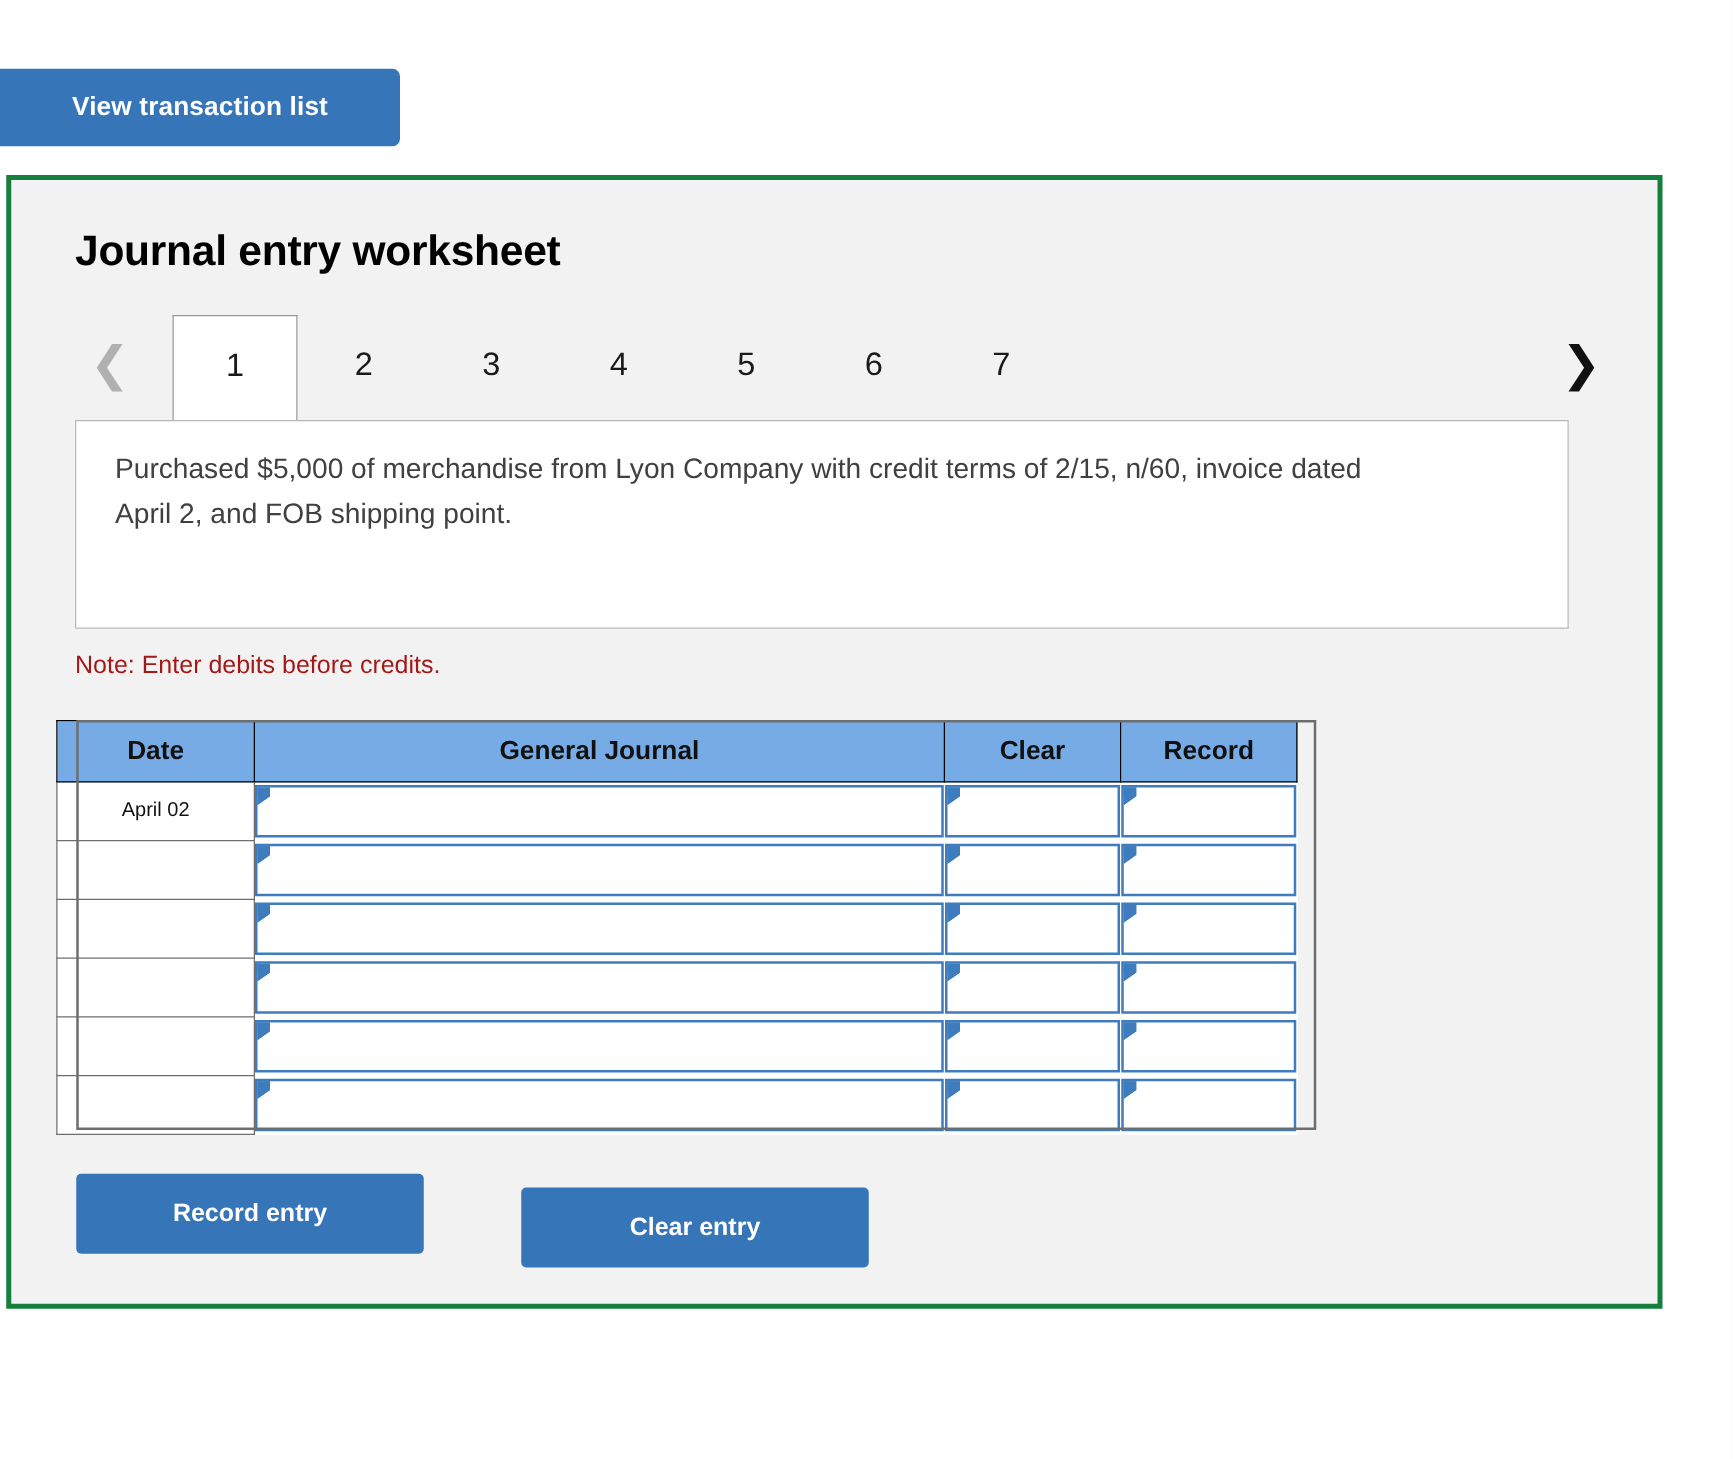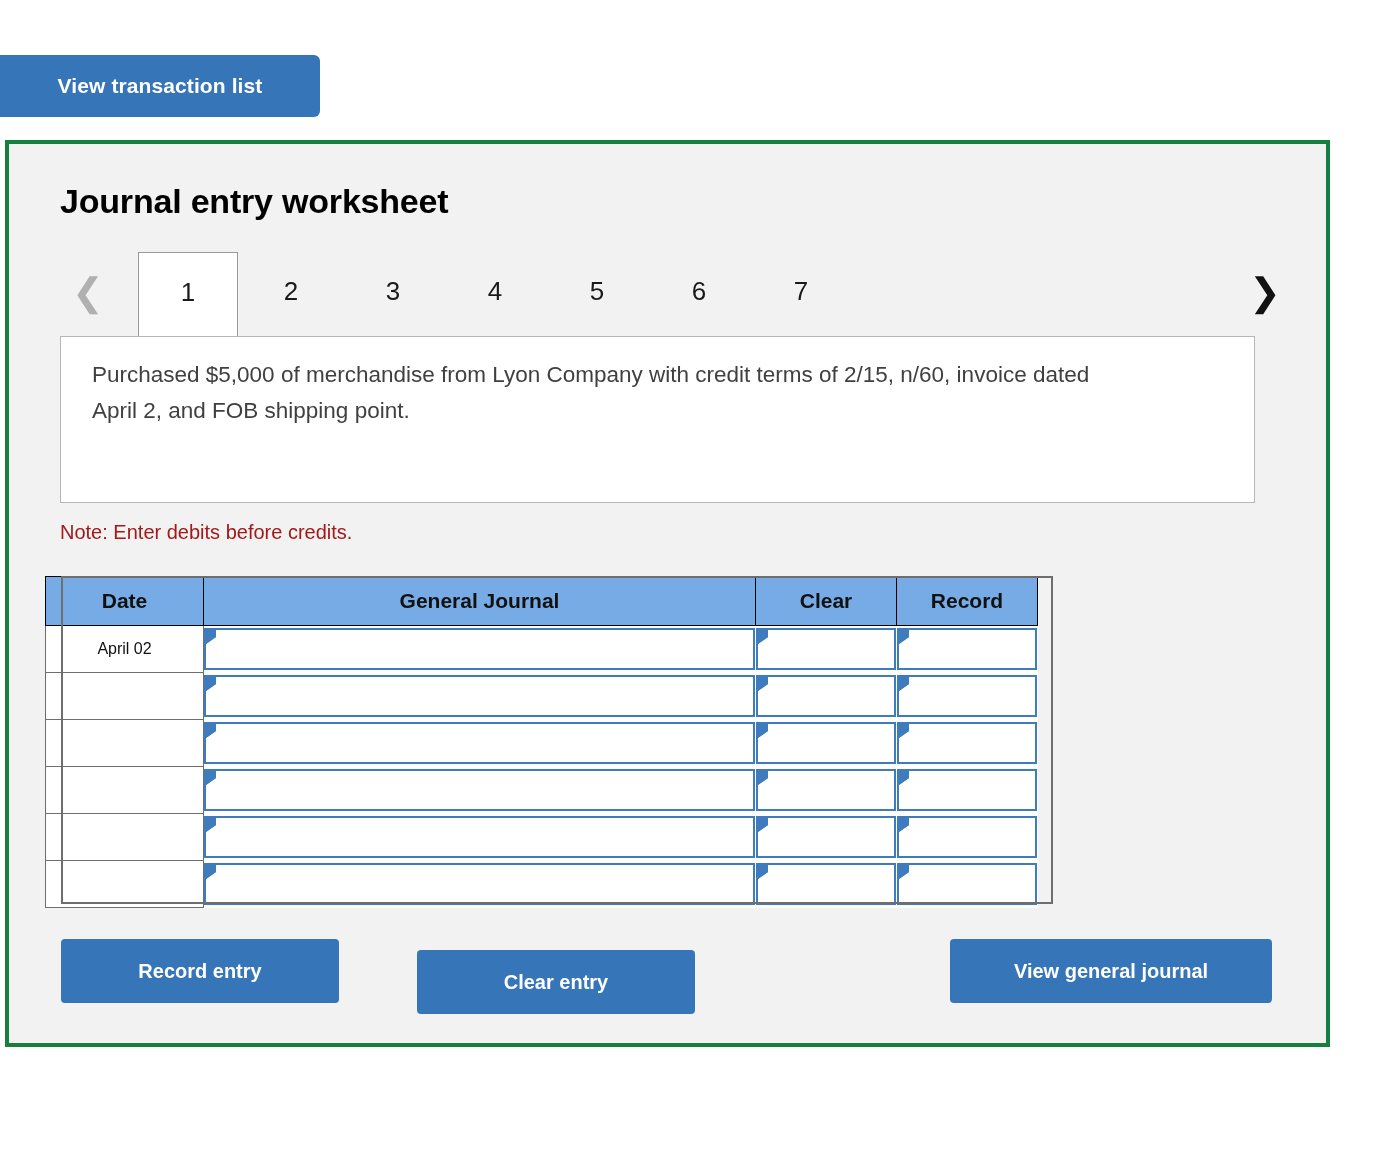--- a/index.html
+++ b/index.html
@@ -428,15 +428,14 @@
           </td>
         </tr>
       </tbody>
   </table>
   <div class="table-frame"></div>
 
   <div class="action-btn btn-record" style="line-height:64px;">Record entry</div>
 
   <div class="action-btn btn-clear" style="line-height:64px;">Clear entry</div>
 
-  <div class="action-btn btn-viewgj" style="line-height:64px;">View general journal</div>
 
 </div>
 
 </body></html>

